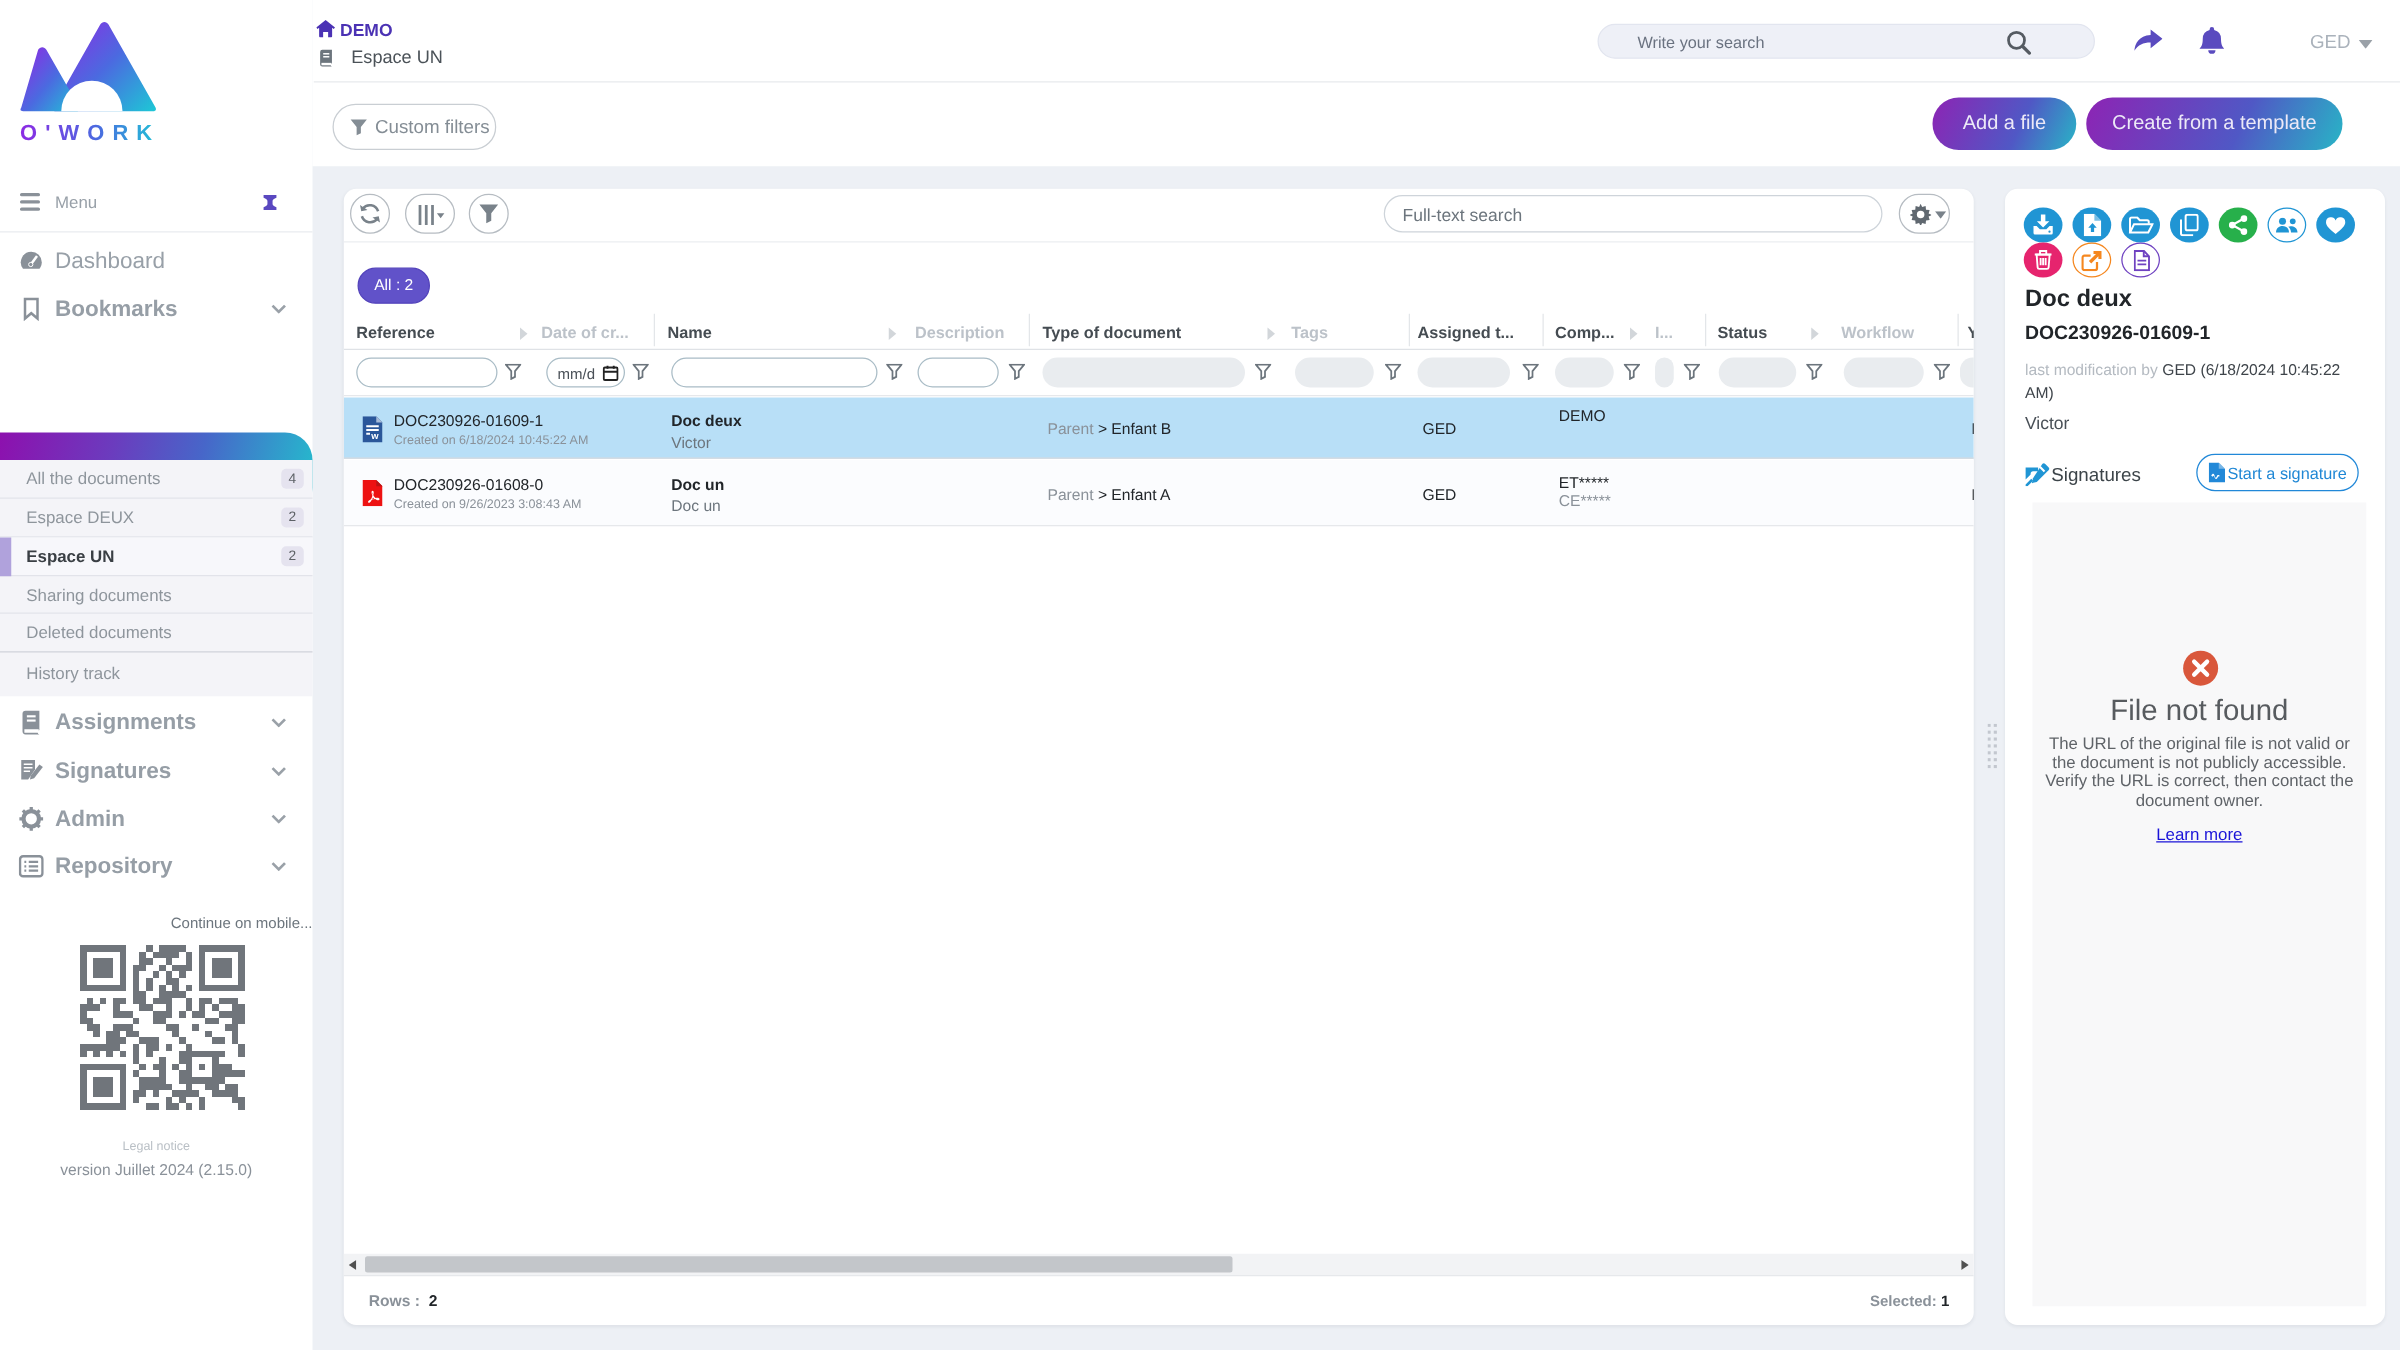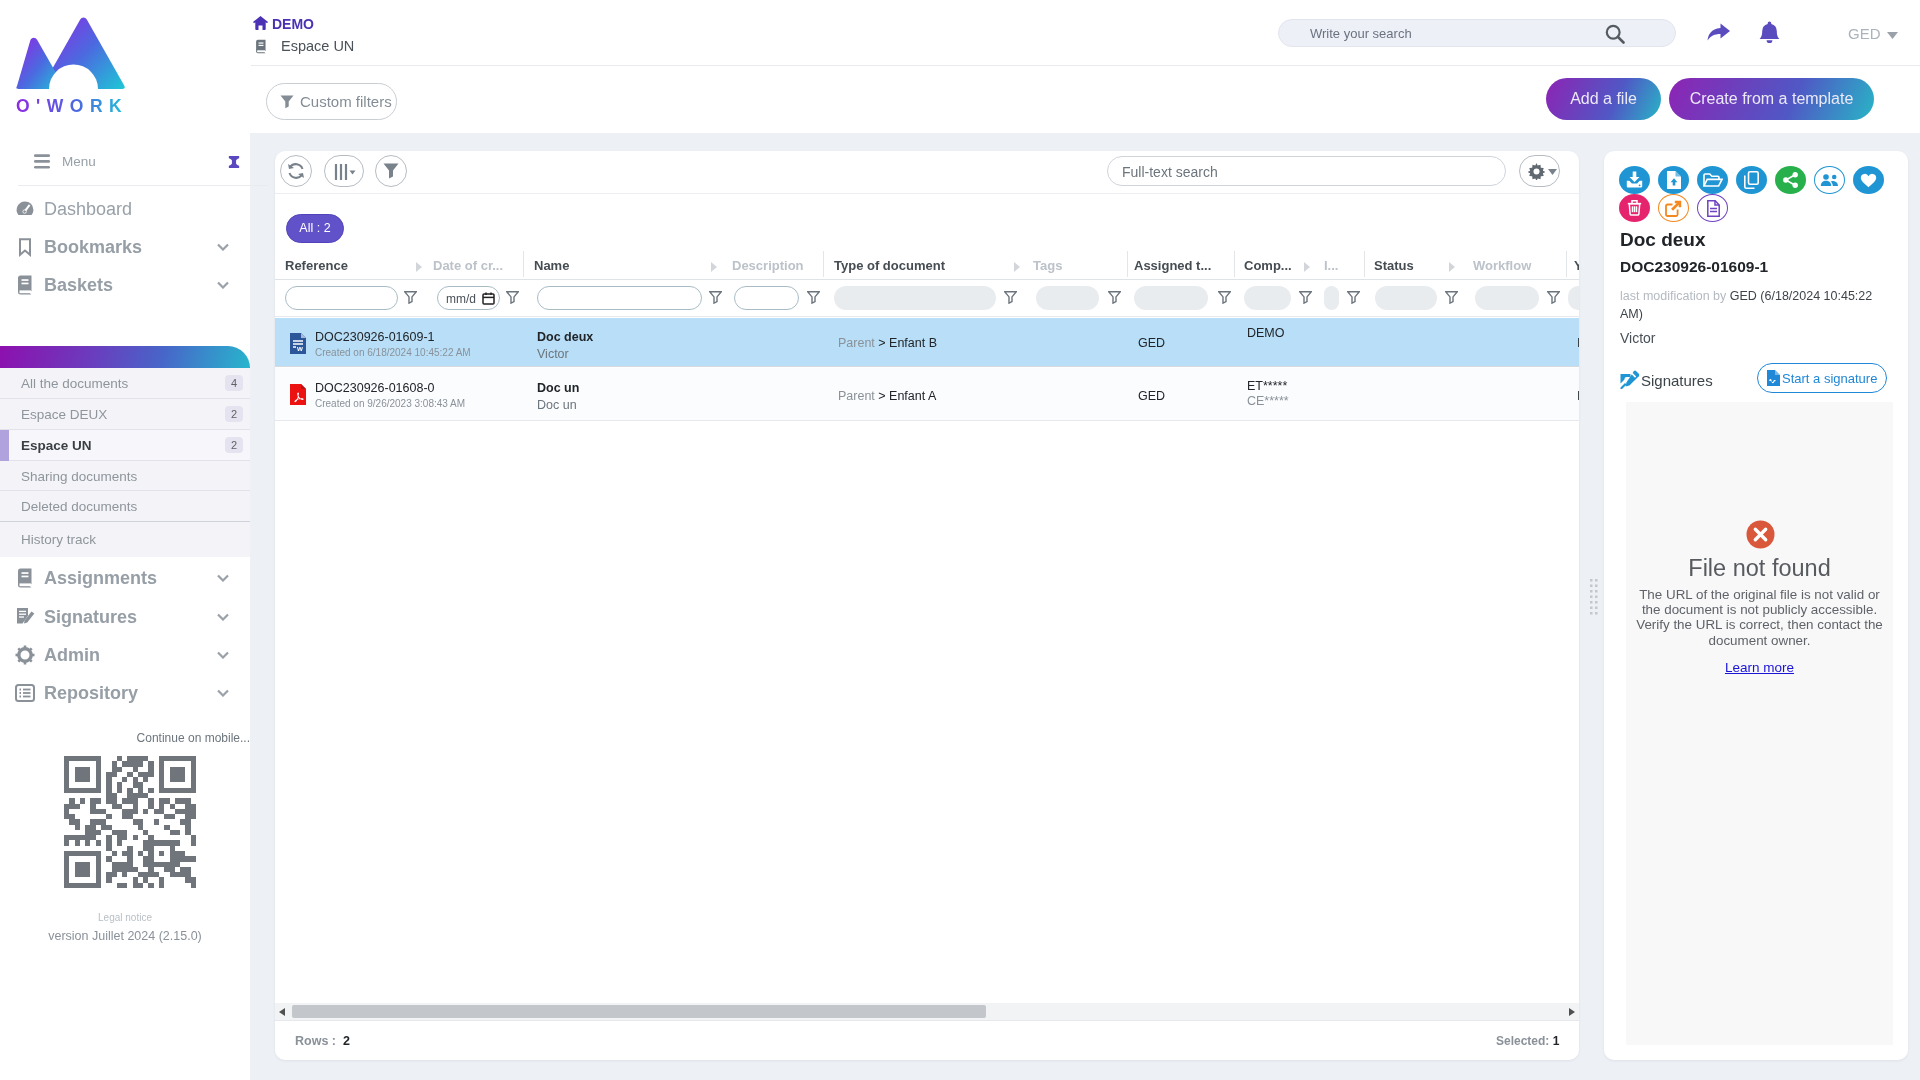--- a/index.html
+++ b/index.html
@@ -3,21 +3,21 @@
 <meta charset="utf-8">
 <style>
 * { margin:0; padding:0; box-sizing:border-box; }
 html,body { width:1920px; height:1080px; overflow:hidden; }
 body { font-family:"Liberation Sans", sans-serif; background:#edf0f5; position:relative; }
 .abs { position:absolute; }
 
 
 #sidebar { position:absolute; left:0; top:0; width:250px; height:1080px; background:#fff; }
 #logo { position:absolute; left:0; top:0; width:250px; height:130px; }
-.menuhead { position:absolute; top:140px; left:18px; width:250px; height:46px; border-bottom:1px solid #e9ebef;padding-left:42px; }
+.menuhead { position:absolute; top:140px; left:0; width:250px; height:46px; border-bottom:1px solid #e9ebef;padding-left:42px; }
 .menuhead .txt { position:absolute; left:44px; top:14px; font-size:13.5px; color:#98a0a8; }
 .navitem { position:absolute; left:0; width:250px; height:38px; }
 .navitem .ic { position:absolute; left:15px; top:50%; transform:translateY(-50%); width:20px; height:20px; }
 .navitem .lbl { position:absolute; left:44px; top:50%; transform:translateY(-50%); font-size:18px; font-weight:700; color:#969ea6; }
 .navitem .chev { position:absolute; right:21px; top:50%; transform:translateY(-50%); }
 #docpill { position:absolute; left:0; top:302px; width:250px; height:66px; border-radius:0 22px 22px 0; background:linear-gradient(105deg,#8d10ae 0%,#6b3cbe 35%,#4766c9 62%,#23c0cd 100%);margin-top:44px; }
 #docpill .ic { position:absolute; left:17px; top:24px; }
 #docpill .lbl { position:absolute; left:45px; top:24px; font-size:18px; font-weight:700; color:#fff; }
 #submenu { position:absolute; left:0; top:368px; width:250px; height:189px; background:#f4f4f8; }
 .subitem { position:absolute; left:0; width:250px; border-bottom:1px solid #e2e3ea; }
@@ -124,32 +124,20 @@
         <line x1="9.2" y1="13.2" x2="14.6" y2="5.8" stroke="#fff" stroke-width="2"></line>
         <circle cx="9.6" cy="12.6" r="1.7" fill="#8a9199" stroke="#fff" stroke-width="0.8"></circle>
       </svg>
     <span class="lbl" style="font-weight:400;color:#98a0a8">Dashboard</span>
   </div>
   <div class="navitem" style="top:228px">
     <svg class="ic" viewBox="0 0 20 20">
         <path fill="none" stroke="#8a9199" stroke-width="2" d="M5 2.2 h10 v15.6 l-5 -4.2 l-5 4.2 Z"></path>
       </svg>
     <span class="lbl">Bookmarks</span>
-    <svg class="chev" width="12" height="8" viewBox="0 0 12 8">
-        <path fill="none" stroke="#9aa1a8" stroke-width="2.2" d="M1 1.5 L6 6.5 L11 1.5"></path>
-      </svg>
-  </div>
-  <div class="navitem" style="top:266px">
-    <svg class="ic" viewBox="0 0 20 20">
-        <path fill="#8a9199" d="M3 3 a2.5 2.5 0 0 1 2.5 -2.5 h11 V16 a 1.8 1.8 0 0 0 0 3.5 H5.5 A 2.5 2.5 0 0 1 3 17 Z"></path>
-        <rect x="6.5" y="4.2" width="7" height="1.7" fill="#fff"></rect>
-        <rect x="6.5" y="7.6" width="7" height="1.7" fill="#fff"></rect>
-        <rect x="4.5" y="15.4" width="11.5" height="2.8" fill="#fff"></rect>
-      </svg>
-    <span class="lbl">Baskets</span>
     <svg class="chev" width="12" height="8" viewBox="0 0 12 8">
         <path fill="none" stroke="#9aa1a8" stroke-width="2.2" d="M1 1.5 L6 6.5 L11 1.5"></path>
       </svg>
   </div>
 
   <div id="docpill">
     <svg class="ic" width="20" height="20" viewBox="0 0 20 20">
         <path fill="#fff" d="M3 3 a2.5 2.5 0 0 1 2.5 -2.5 h11 V16 a 1.8 1.8 0 0 0 0 3.5 H5.5 A 2.5 2.5 0 0 1 3 17 Z"></path>
         <rect x="6.5" y="4.2" width="7" height="1.7" fill="#8b28b5"></rect>
         <rect x="6.5" y="7.6" width="7" height="1.7" fill="#8b28b5"></rect>

